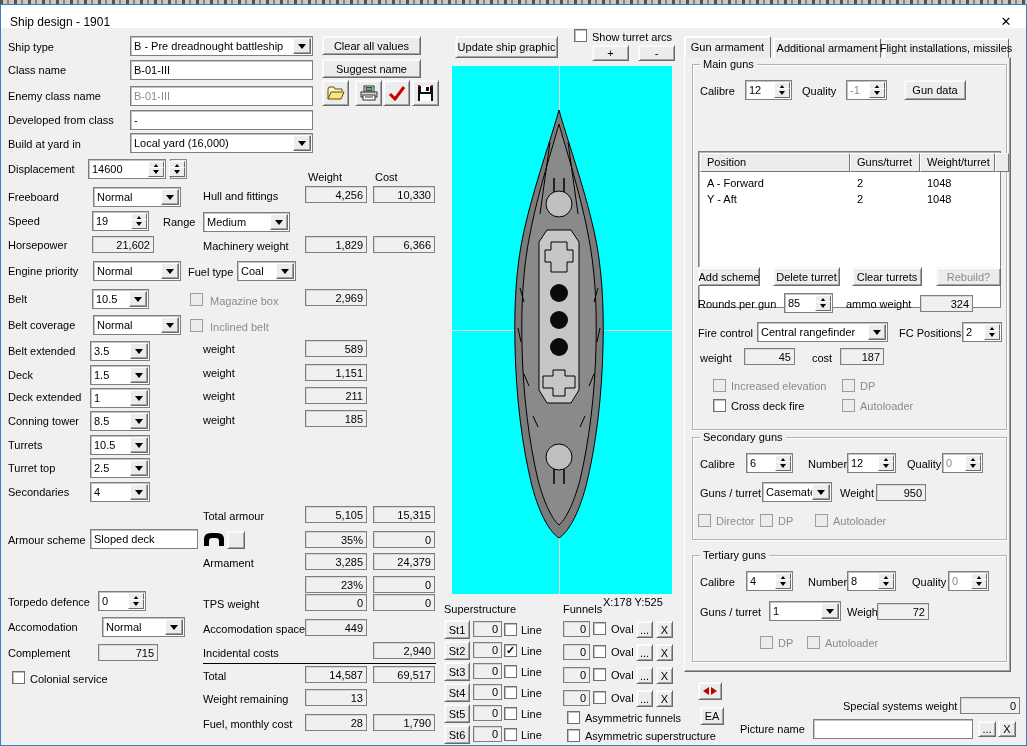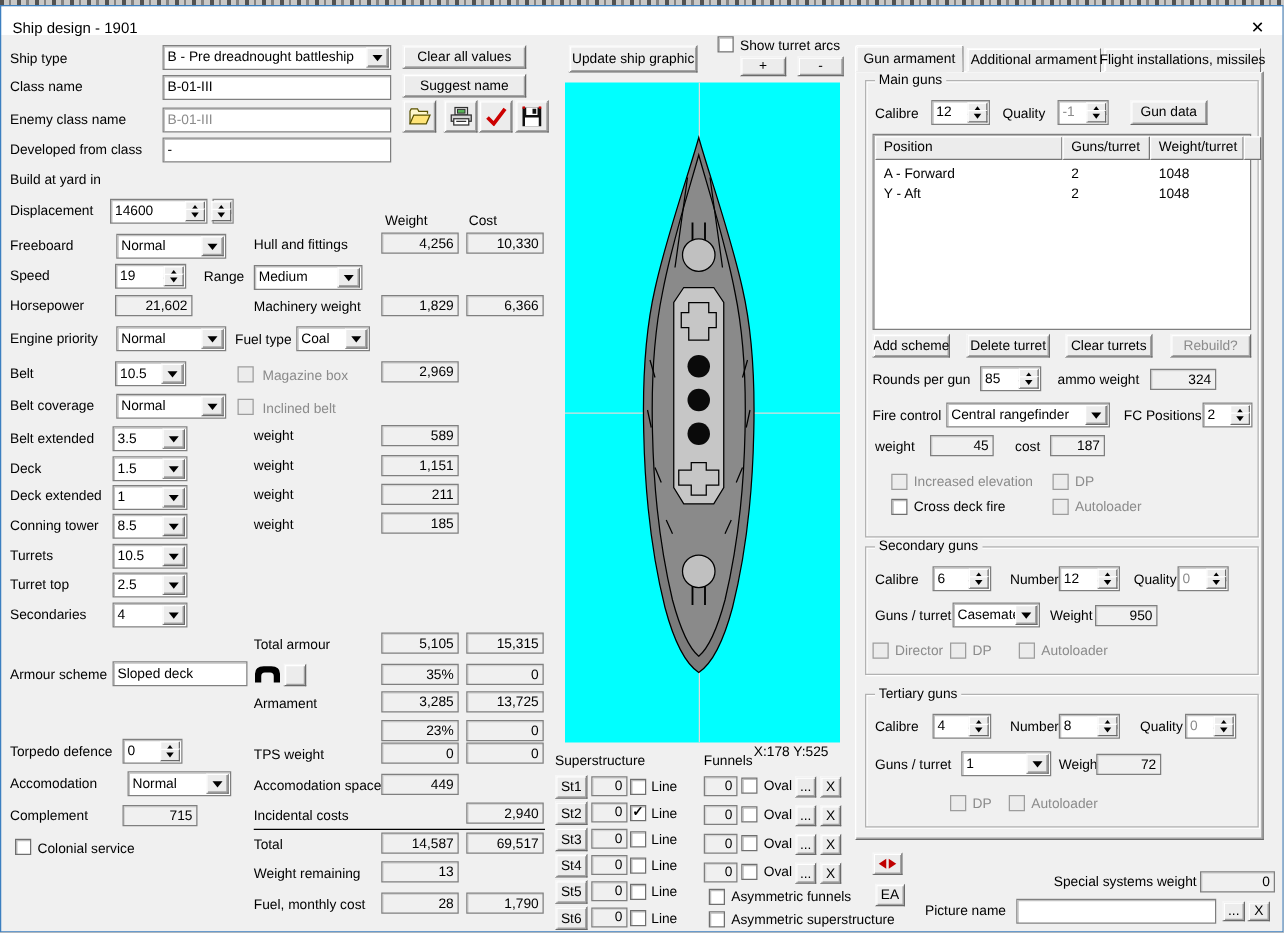--- a/index.html
+++ b/index.html
@@ -35,21 +35,21 @@
   .spin2{position:absolute;box-sizing:border-box;width:17px;background:#ececec;border:1px solid #8a8a8a;}
   .cb{position:absolute;width:13px;height:13px;box-sizing:border-box;background:#fff;border:1px solid #6f6f6f;
       box-shadow:inset 1px 1px 0 #bdbdbd;font-size:11px;line-height:10px;text-align:center;font-weight:bold;overflow:hidden;}
   .cbdis{background:#ececec;border-color:#9d9d9d;box-shadow:none;}
   .grp{position:absolute;border:1px solid #b2b2b2;box-shadow:inset 1px 1px 0 #fff,1px 1px 0 #fff;}
   .leg{position:absolute;top:-7px;left:7px;background:#f0f0f0;padding:0 3px;height:13px;line-height:13px;white-space:nowrap;}
   .tab{position:absolute;box-sizing:border-box;background:#ececec;border:1px solid;border-color:#fff #6a6a6a #ececec #fff;
        border-radius:2px 2px 0 0;box-shadow:inset 1px 1px 0 #fff;display:flex;align-items:center;justify-content:center;white-space:nowrap;}
   .panel{position:absolute;left:684px;top:57px;width:327px;height:615px;box-sizing:border-box;
          border:1px solid;border-color:#fff #6a6a6a #6a6a6a #fff;box-shadow:inset -1px -1px 0 #a3a3a3;}
-  .lv{position:absolute;box-sizing:border-box;background:#fff;border:1px solid #7f7f7f;box-shadow:inset 1px 1px 0 #b5b5b5;}
+  .lv{position:absolute;box-sizing:border-box;background:#fff;border:1px solid #7f7f7f;box-shadow:inset 1px 1px 0 #b5b5b5;margin-top:44px;}
   .hc{position:absolute;box-sizing:border-box;height:19px;background:#ececec;border:1px solid;border-color:#fff #757575 #757575 #fff;
       padding:2px 6px;white-space:nowrap;overflow:hidden;}
   .cyan{position:absolute;left:452px;top:66px;width:220px;height:528px;background:#00ffff;}
   .sep{position:absolute;height:1px;background:#000;}
   .redtri-l{width:0;height:0;border:4px solid transparent;border-right:6px solid #c00000;margin-right:1px;}
   .redtri-r{width:0;height:0;border:4px solid transparent;border-left:6px solid #c00000;margin-left:1px;}
 </style>
 </head>
 <body>
 
@@ -92,20 +92,26 @@
   </div>
   <div class="box" style="left:130px;top:60px;width:183px;height:20px">
     <span>B-01-III</span>
   </div>
   <div class="box" style="left:130px;top:86px;width:183px;height:20px">
     <span class="dim">B-01-III</span>
   </div>
   <div class="box" style="left:130px;top:110px;width:183px;height:20px">
     <span>-</span>
   </div>
+  <div class="dd" style="left:130px;top:133px;width:183px;height:20px">
+    <span>Local yard (16,000)</span>
+    <span class="ddb">
+        <span class="tridn"></span>
+      </span>
+  </div>
 
   <div class="btn" style="left:322px;top:36px;width:99px;height:19px">Clear all values</div>
   <div class="btn" style="left:322px;top:59px;width:99px;height:19px">Suggest name</div>
 
   <div class="btn" style="left:322px;top:80px;width:27px;height:26px">
     <svg width="18" height="14" viewBox="0 0 18 14">
       <path d="M1,13 L1,3 L2,1 L7,1 L8,3 L15,3 L15,5" fill="#fff7cc" stroke="#5a5200"></path>
       <path d="M1,13 L4,6 L17,6 L14,13 Z" fill="#ffe477" stroke="#5a5200"></path>
     </svg>
   </div>
@@ -302,21 +308,21 @@
 
   <div class="l" style="left:203px;top:510px">Total armour</div>
   <div class="box ro" style="left:305px;top:506px;width:62px;height:17px">5,105</div>
   <div class="box ro" style="left:373px;top:506px;width:62px;height:17px">15,315</div>
 
   <div class="box ro" style="left:305px;top:531px;width:62px;height:17px">35%</div>
   <div class="box ro" style="left:373px;top:531px;width:62px;height:17px">0</div>
 
   <div class="l" style="left:203px;top:557px">Armament</div>
   <div class="box ro" style="left:305px;top:553px;width:62px;height:17px">3,285</div>
-  <div class="box ro" style="left:373px;top:553px;width:62px;height:17px">13,725</div>
+  <div class="box ro" style="left:373px;top:553px;width:62px;height:17px">24,379</div>
 
   <div class="box ro" style="left:305px;top:576px;width:62px;height:17px">23%</div>
   <div class="box ro" style="left:373px;top:576px;width:62px;height:17px">0</div>
 
   <div class="l" style="left:203px;top:598px">TPS weight</div>
   <div class="box ro" style="left:305px;top:594px;width:62px;height:17px">0</div>
   <div class="box ro" style="left:373px;top:594px;width:62px;height:17px">0</div>
 
   <div class="l" style="left:203px;top:623px">Accomodation space</div>
   <div class="box ro" style="left:305px;top:619px;width:62px;height:17px">449</div>

